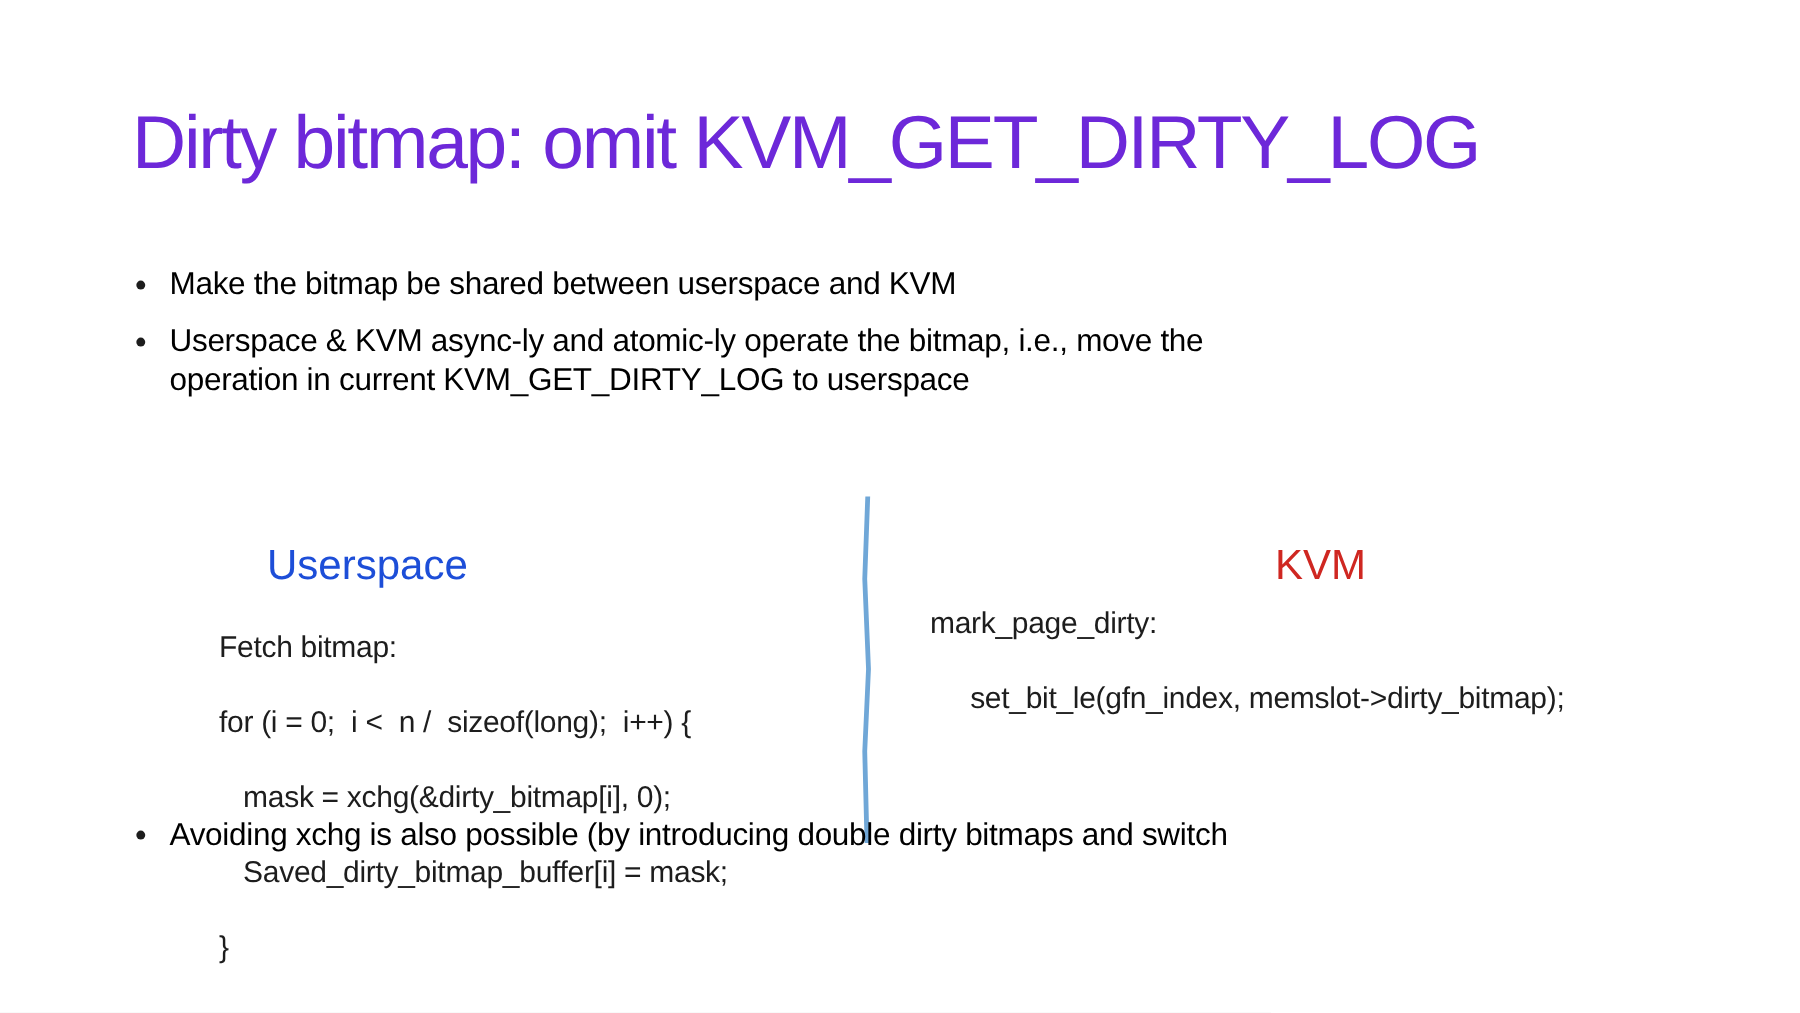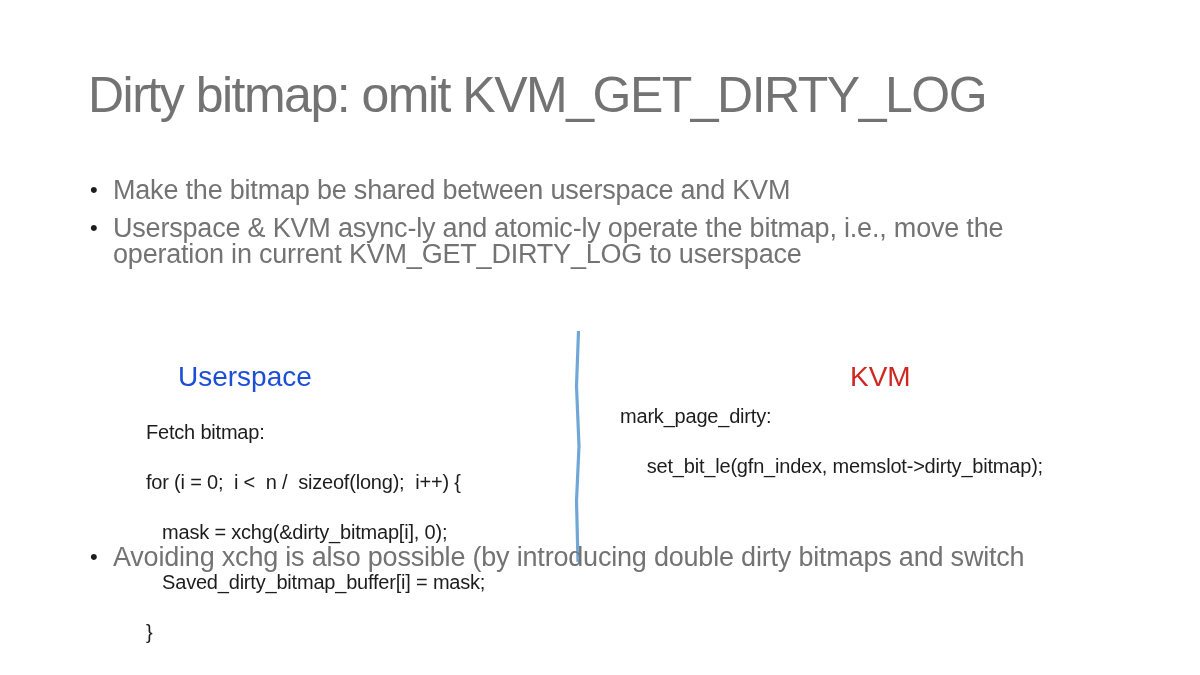--- a/index.html
+++ b/index.html
@@ -15,45 +15,45 @@
     overflow: hidden;
     color: #1d1d1d;
   }
   .slide-title {
     position: absolute;
     left: 88px;
     top: 66px;
     font-size: 50px;
     font-weight: 400;
     letter-spacing: -1.5px;
-    color: #737373;
+    color: #6d28d9;
     white-space: nowrap;
   }
   .bullets-top {
     position: absolute;
     left: 90px;
     top: 177px;
     width: 1020px;
   }
   .bullet-item {
     display: flex;
     align-items: flex-start;
     margin-bottom: 12px;
   }
   .bullet-dot {
     flex: 0 0 23px;
     font-size: 22px;
     line-height: 26px;
     color: #1d1d1d;
   }
   .bullet-text {
-    font-size: 27px;
+    font-size: 21px;
     line-height: 26px;
     letter-spacing: -0.2px;
-    color: #737373;
+    color: #000000;
   }
   .bullet-text .line { display: block; }
   .col-header {
     position: absolute;
     font-size: 28px;
     font-weight: 400;
     white-space: nowrap;
   }
   .col-header.left { left: 178px; top: 361px; }
   .col-header.right { left: 822px; top: 361px; margin-left: 28px; }

